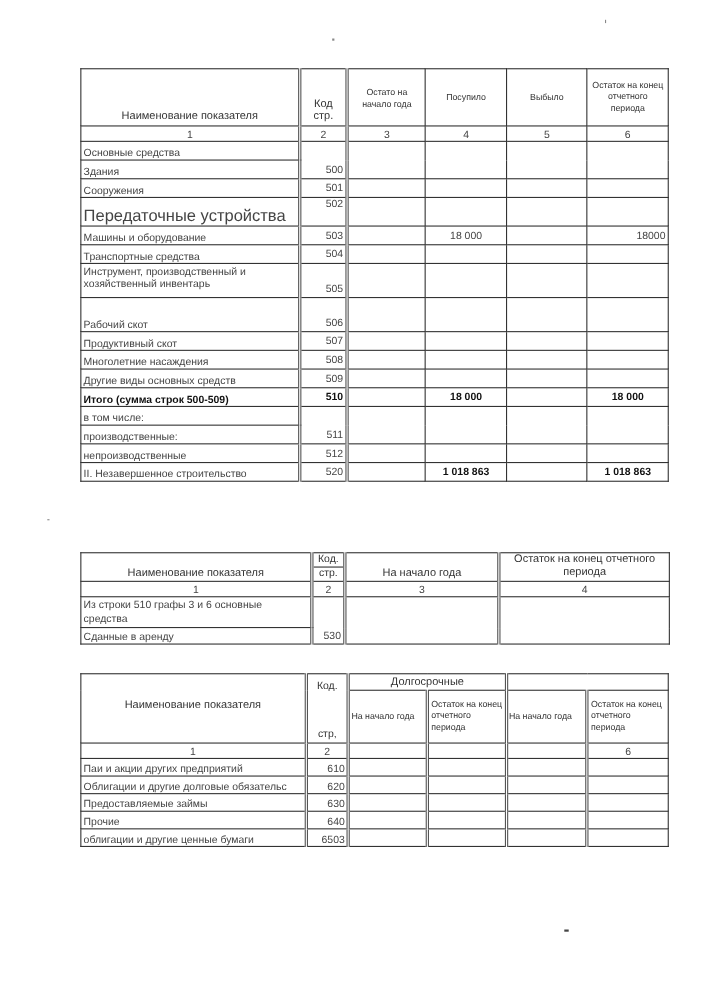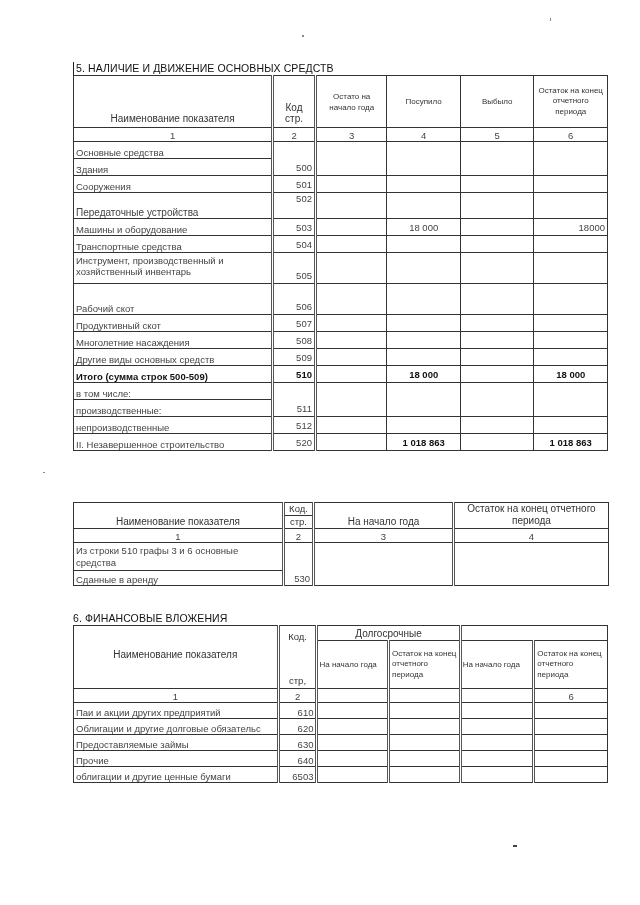--- a/index.html
+++ b/index.html
@@ -19,21 +19,20 @@
   .hdr td { color: #333; }
   .num td { text-align: center; font-size: 9.5px; height: 13px; }
   .outer { border: 1.5px solid #222; }
   .wrap { white-space: normal; line-height: 11px; }
   .mark { position: absolute; background: #888; }
 </style>
 </head>
 <body>
 
 <div class="sec" style="top:62px;">
-  <div class="title" style="height:13px;border-left:1.5px solid #222;padding-left:2px;">5. НАЛИЧИЕ И ДВИЖЕНИЕ ОСНОВНЫХ СРЕДСТВ</div>
   <table class="outer">
     <colgroup>
       <col style="width:195px">
         <col style="width:42px">
         <col style="width:70px">
         <col style="width:72px">
         <col style="width:72px">
         <col style="width:72px">
     </colgroup>
     <tbody>
@@ -68,21 +67,21 @@
         </tr>
         <tr style="height: 17px;">
           <td class="" style="font-size:9.5px;">Сооружения</td>
           <td class="r dbl-l" style="font-size:9.5px;padding-bottom:2px;">501</td>
           <td class="c dbl-l" style="font-size:9.5px;padding-bottom:2px;"></td>
           <td class="c" style="font-size:9.5px;padding-bottom:2px;"></td>
           <td class="c" style="font-size:9.5px;padding-bottom:2px;"></td>
           <td class="c" style="font-size:9.5px;padding-bottom:2px;text-align:center;"></td>
         </tr>
         <tr style="height: 17px;">
-          <td class="" style="font-size:10px;">Передаточные устройства</td>
+          <td class="" style="font-size:15px;">Передаточные устройства</td>
           <td class="r dbl-l" style="font-size:9.5px;padding-bottom:14px;">502</td>
           <td class="c dbl-l" style="font-size:9.5px;padding-bottom:2px;"></td>
           <td class="c" style="font-size:9.5px;padding-bottom:2px;"></td>
           <td class="c" style="font-size:9.5px;padding-bottom:2px;"></td>
           <td class="c" style="font-size:9.5px;padding-bottom:2px;text-align:center;"></td>
         </tr>
         <tr style="height: 17px;">
           <td class="" style="font-size:9.5px;">Машины и оборудование</td>
           <td class="r dbl-l" style="font-size:9.5px;padding-bottom:2px;">503</td>
           <td class="c dbl-l" style="font-size:9.5px;padding-bottom:2px;"></td>
@@ -208,21 +207,20 @@
       <td class="dbl-l" rowspan="2"></td>
     </tr>
     <tr style="height:15px">
       <td style="font-size:9.5px;">Сданные в аренду</td>
     </tr>
   </tbody>
     </table>
 </div>
 
 <div class="sec" style="top:612px;">
-  <div class="title" style="height:13px;">6. ФИНАНСОВЫЕ ВЛОЖЕНИЯ</div>
   <table class="outer">
     <colgroup>
       <col style="width:200px">
         <col style="width:38px">
         <col style="width:70px">
         <col style="width:70px">
         <col style="width:72px">
         <col style="width:72px">
     </colgroup>
     <tbody>

